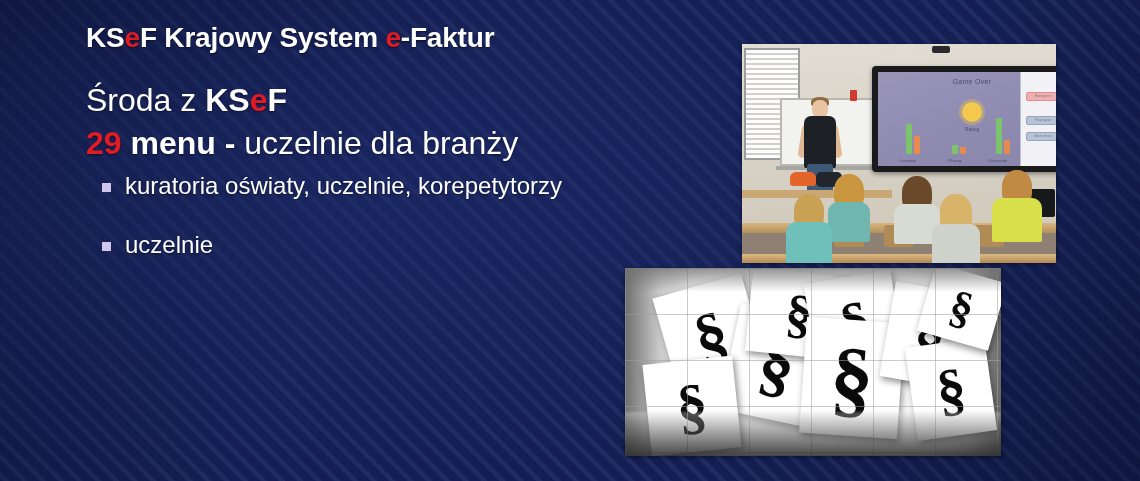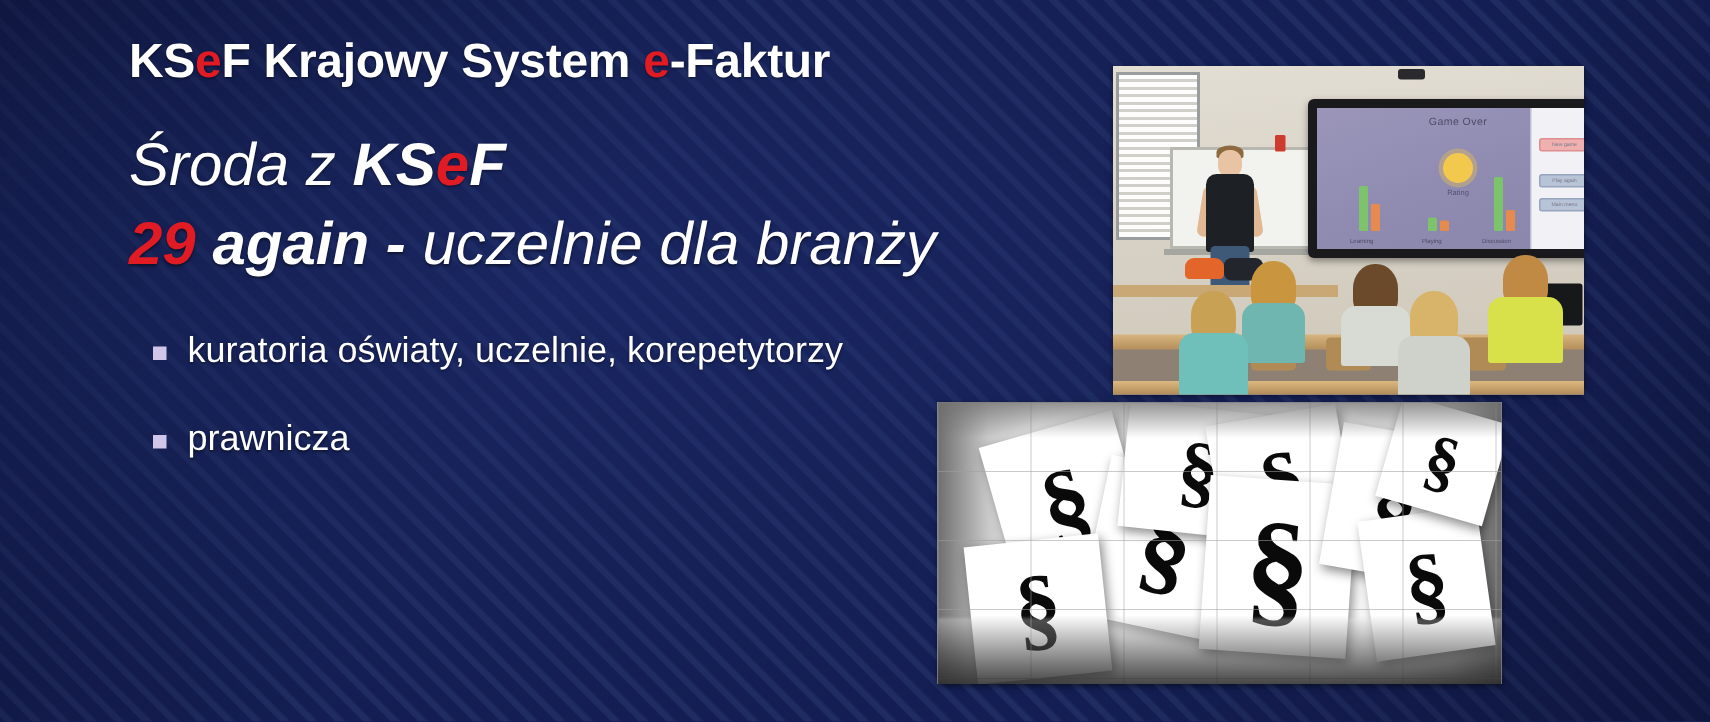--- a/index.html
+++ b/index.html
@@ -38,43 +38,42 @@
   }
 
   
   #text-block {
     position:absolute;
     left:86px; top:22px;
     width:640px;
     z-index:5;
   }
   #title {
-    font-size:32px;
+    font-size:28px;
     font-weight:bold;
     color:#ffffff;
     letter-spacing:-0.2px;
     line-height:1.15;
     white-space:nowrap;
     text-shadow:0 1px 2px rgba(0,0,0,0.55);
   }
   .red { color:#e01b24; }
 
   #subtitle {
     margin-top:25px;
-    font-size:40px;
+    font-size:32px;
     line-height:1.33;
     color:#ffffff;
     text-shadow:0 1px 2px rgba(0,0,0,0.5);
     white-space:nowrap;
-    font-style:italic;
   }
   #subtitle .b { font-weight:bold; }
   #subtitle .red-b { color:#e01b24; font-weight:bold; }
 
-  #bullets { margin-top:30px; }
+  #bullets { margin-top:8px; }
   .bullet-row {
     display:flex;
     align-items:center;
     margin-bottom:31px;
     padding-left:16px;
   }
   .bullet-marker {
     width:9px; height:9px;
     background:#cfc6ea;
     margin-right:14px;
@@ -285,32 +284,32 @@
 
     <div id="title">
       <span>KS</span><span class="red">e</span><span>F Krajowy System </span><span class="red">e</span><span>-Faktur</span>
     </div>
 
     <div id="subtitle">
       <div>
         <span>Środa z </span><span class="b">KS</span><span class="red-b">e</span><span class="b">F</span>
       </div>
       <div>
-        <span class="red-b">29</span><span class="b"> again - </span><span>uczelnie dla branży</span>
+        <span class="red-b">29</span><span class="b"> menu - </span><span>uczelnie dla branży</span>
       </div>
     </div>
 
     <div id="bullets">
       <div class="bullet-row">
         <span class="bullet-marker"></span>
         <span class="bullet-text">kuratoria oświaty, uczelnie, korepetytorzy</span>
       </div>
       <div class="bullet-row">
         <span class="bullet-marker"></span>
-        <span class="bullet-text">prawnicza</span>
+        <span class="bullet-text">uczelnie</span>
       </div>
     </div>
 
   </div>
 
   <div id="photo-classroom">
     <div class="cr-wall"></div>
     <div class="cr-window"></div>
     <div class="cr-whiteboard"></div>
     <div class="cr-board-tray"></div>

